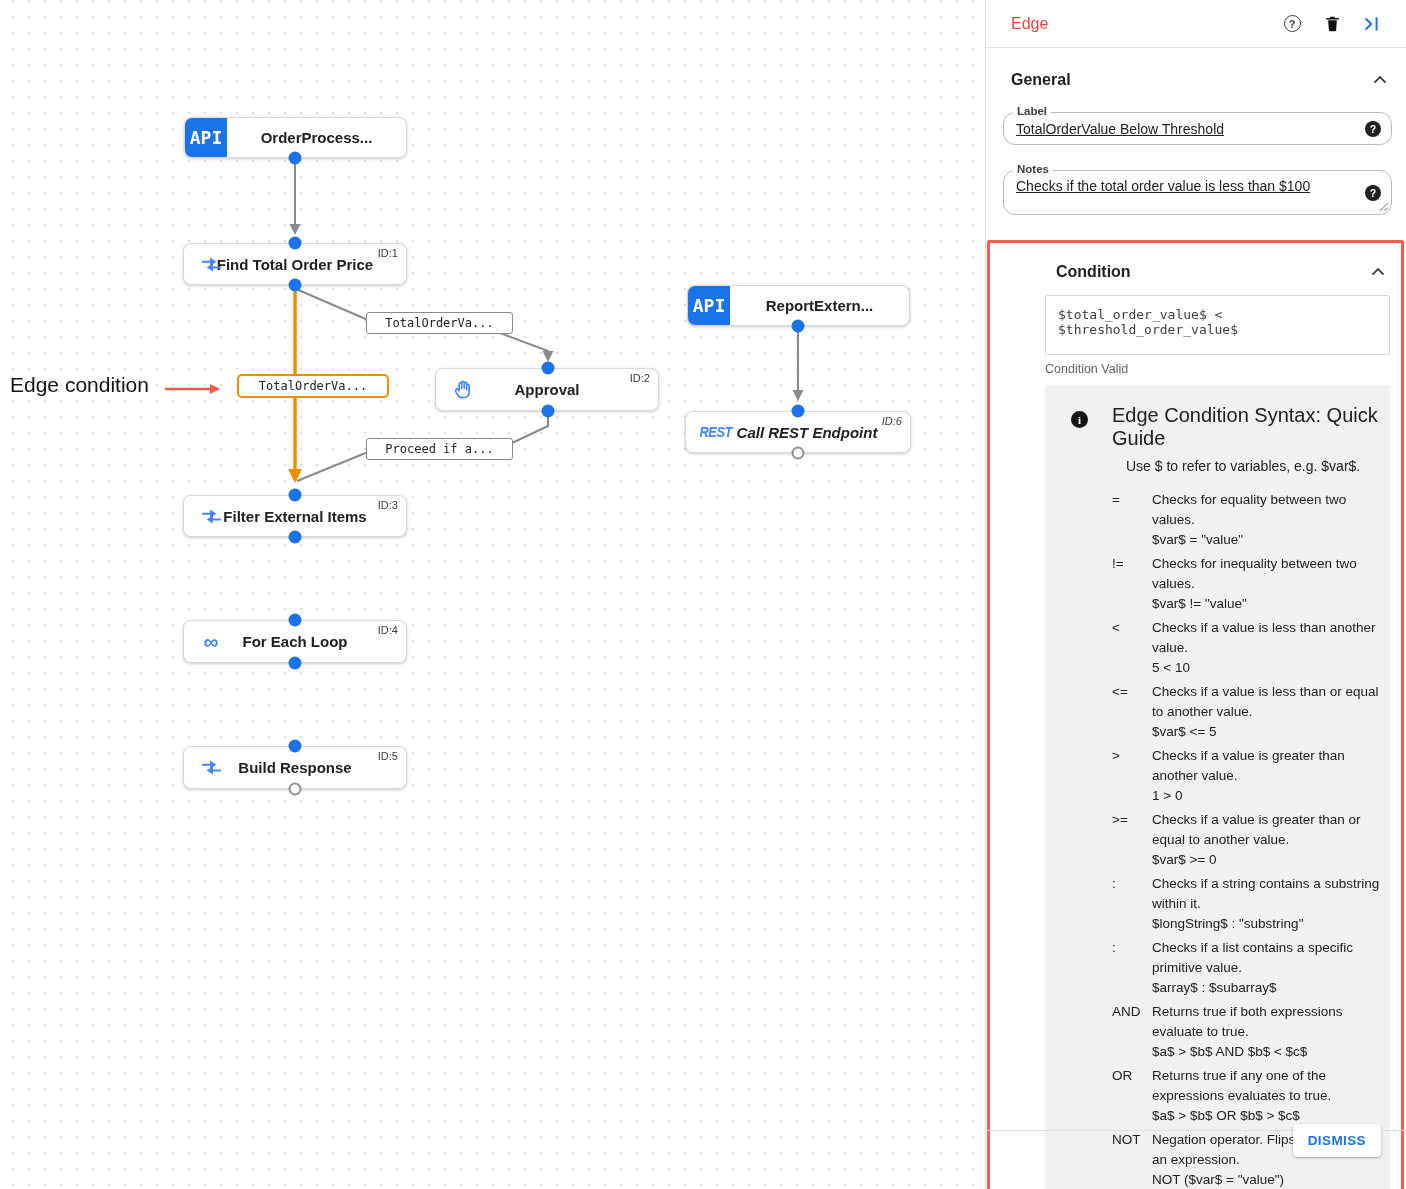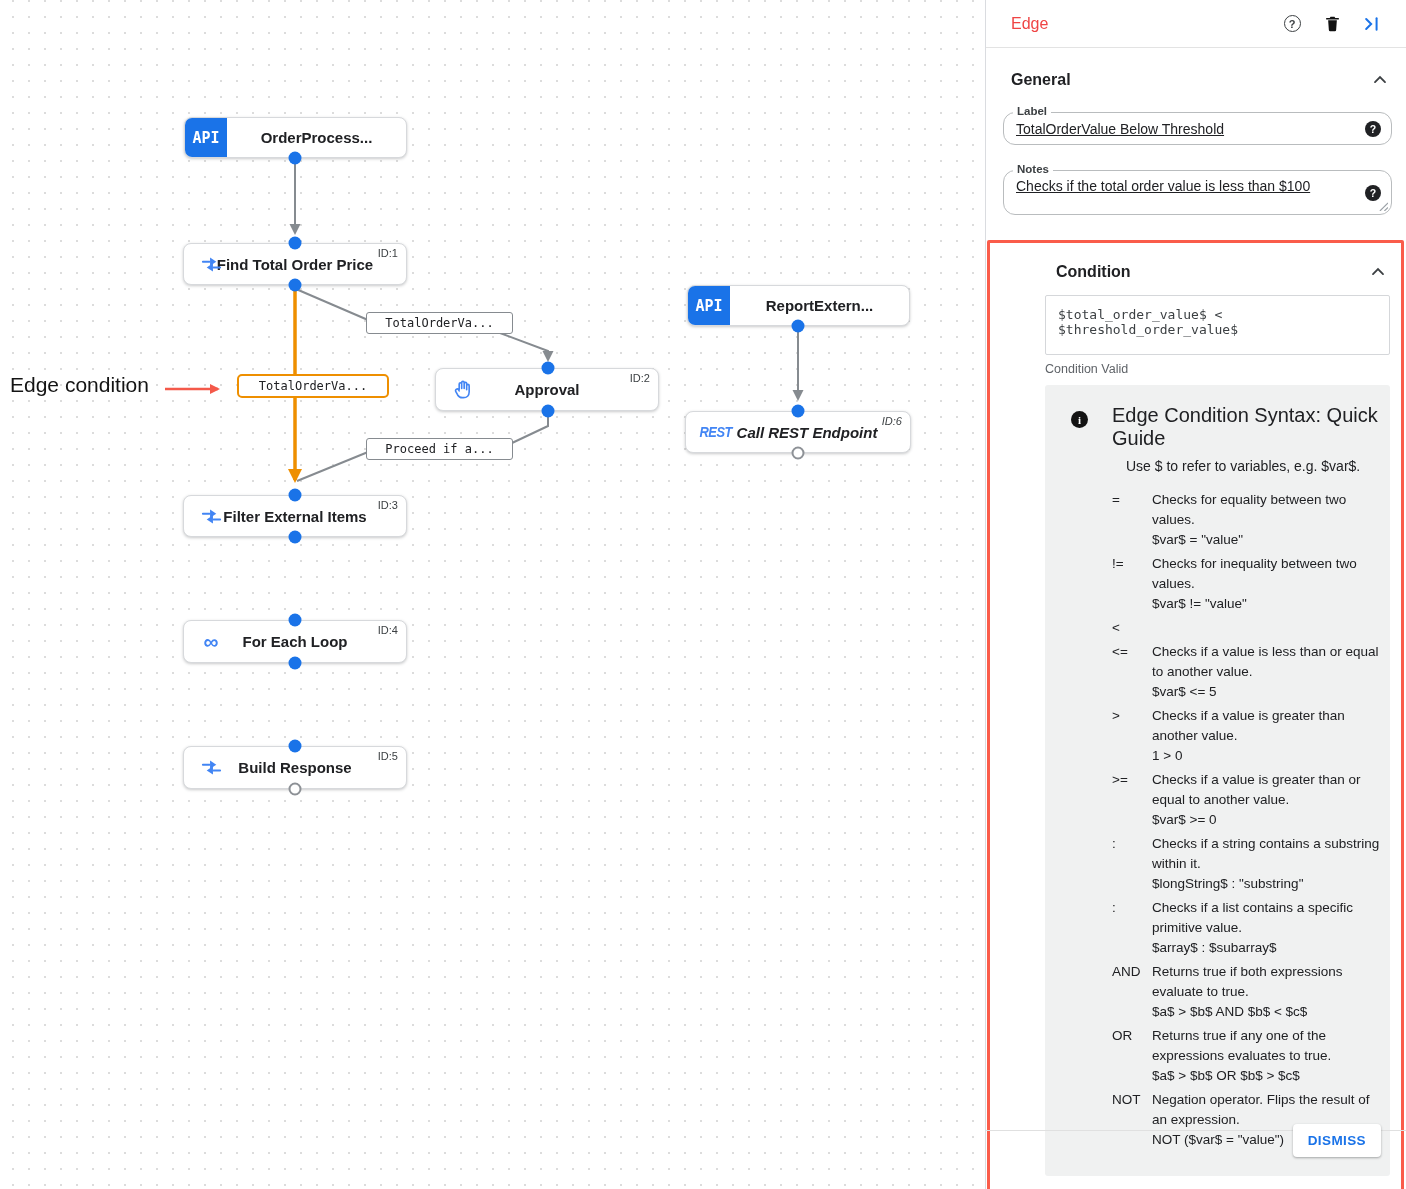--- a/index.html
+++ b/index.html
@@ -13,21 +13,21 @@
   .edges-svg { position:absolute; left:0; top:0; z-index:1; }
 
   .node { position:absolute; z-index:2; background:#fff; border:1px solid #d7d9dc; border-radius:8px;
     box-shadow:0 1px 3px rgba(60,64,67,.28); display:flex; align-items:center; }
   .node-label { flex:1; text-align:center; font-size:15px; font-weight:700; color:#202124; }
   .node-id { position:absolute; top:3px; right:8px; font-size:11px; font-weight:400; color:#3c4043; }
   .node-icon { position:absolute; left:15px; top:50%; transform:translateY(-50%); width:24px; height:24px; display:flex; align-items:center; justify-content:center; }
   .infinity-glyph { font-size:21px; font-weight:700; color:#4285f4; line-height:1; }
   .rest-glyph { font-size:14px; font-weight:700; color:#4285f4; letter-spacing:-.5px; transform:scaleX(.92); }
   .trigger .api-badge { width:42px; align-self:stretch; background:#1a73e8; border-radius:7px 0 0 7px;
-    display:flex; align-items:center; justify-content:center; color:#fff; font-family:"DejaVu Sans Mono",monospace; font-weight:700; font-size:15px; }
+    display:flex; align-items:center; justify-content:center; color:#fff; font-family:"DejaVu Sans Mono",monospace; font-weight:700; font-size:18px; }
   .trigger .node-label { text-align:center; }
 
   .dot { position:absolute; z-index:4; width:13px; height:13px; border-radius:50%; background:#1a73e8; transform:translate(-50%,-50%); }
   .dot.hollow { background:#fff; border:2px solid #8d9196; width:13px; height:13px; }
 
   .edge-label { position:absolute; z-index:3; background:#fff; border:1px solid #868b90; border-radius:3px;
     font-family:"DejaVu Sans Mono",monospace; font-size:12px; color:#202124;
     display:flex; align-items:center; justify-content:center; }
   .edge-label.selected { border:2px solid #EE8F00; border-radius:5px; }
 
@@ -273,20 +273,21 @@
           <div class="grow">
               <span class="op">=</span>
               <span><span>Checks for equality between two values.</span><span class="ex">$var$ = "value"</span></span>
             </div>
           <div class="grow">
               <span class="op">!=</span>
               <span><span>Checks for inequality between two values.</span><span class="ex">$var$ != "value"</span></span>
             </div>
           <div class="grow">
               <span class="op">&lt;</span>
+              <span><span>Checks if a value is less than another value.</span><span class="ex">5 &lt; 10</span></span>
             </div>
           <div class="grow">
               <span class="op">&lt;=</span>
               <span><span>Checks if a value is less than or equal to another value.</span><span class="ex">$var$ &lt;= 5</span></span>
             </div>
           <div class="grow">
               <span class="op">&gt;</span>
               <span><span>Checks if a value is greater than another value.</span><span class="ex">1 &gt; 0</span></span>
             </div>
           <div class="grow">

